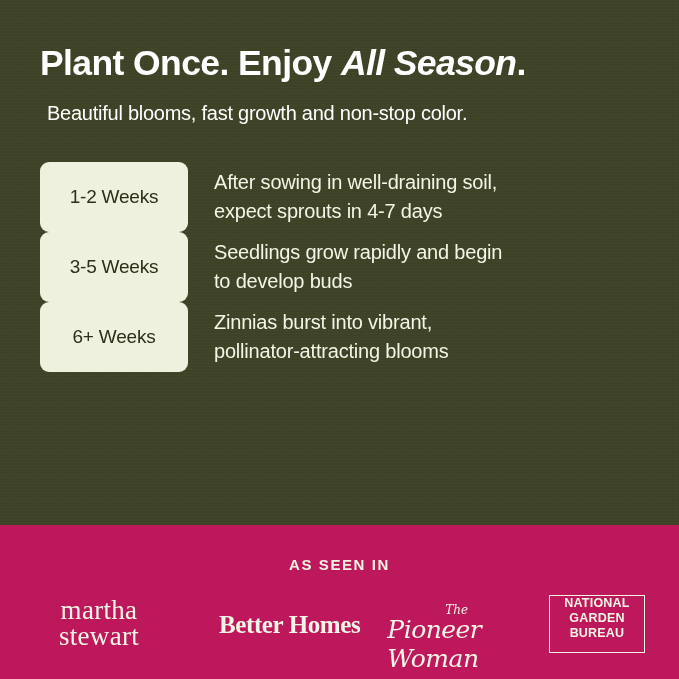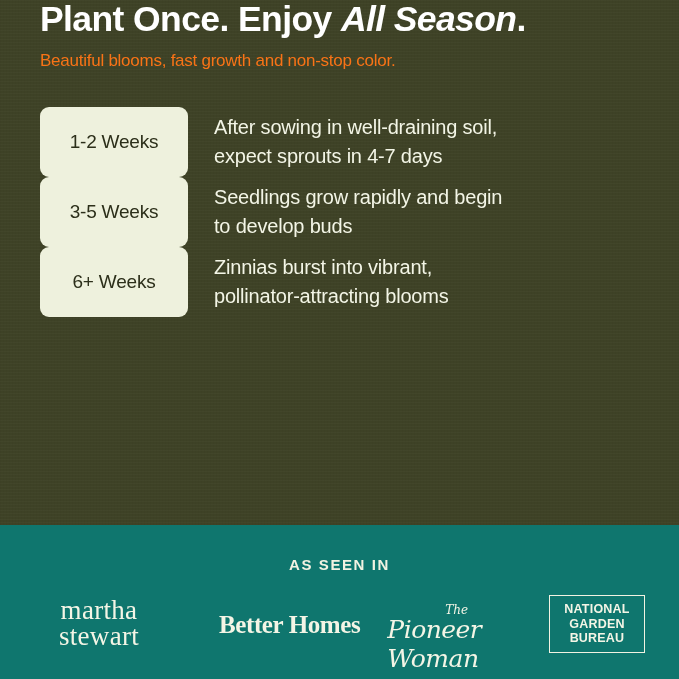--- a/index.html
+++ b/index.html
@@ -34,35 +34,36 @@
   }
   .top-panel {
     position: relative;
     z-index: 1;
     height: 525px;
     box-sizing: border-box;
     padding: 0 40px;
   }
   .headline {
     margin: 0;
+    padding-top: 44px;
     color: #ffffff;
     font-size: 35.5px;
     font-weight: bold;
     letter-spacing: -0.6px;
     line-height: 1.12;
     white-space: nowrap;
   }
   .headline .ital {
     font-style: italic;
   }
   .subhead {
-    margin: 0;
+    margin: 7px;
     padding-top: 10px;
-    color: #f97316;
-    font-size: 17px;
+    color: #ffffff;
+    font-size: 20px;
     font-weight: normal;
     letter-spacing: -0.25px;
     line-height: 1.25;
     white-space: nowrap;
   }
   .timeline {
     margin-top: 36px;
     display: flex;
     flex-direction: column;
   }
@@ -99,21 +100,21 @@
   }
   .tl-desc .l2 {
     display: block;
   }
 
   
   .band {
     position: relative;
     z-index: 1;
     flex: 1 1 auto;
-    background: #0f766e;
+    background: #be185d;
     display: flex;
     flex-direction: column;
     align-items: center;
   }
   .band-title {
     margin-top: 31px;
     color: #f2f3e2;
     font-size: 15px;
     font-weight: bold;
     letter-spacing: 1.6px;
@@ -176,21 +177,21 @@
     font-size: 25px;
     letter-spacing: -0.5px;
   }
   
   .logo-ngb {
     width: 96px;
     height: 58px;
     border: 1.5px solid #f2f3e2;
     box-sizing: border-box;
     flex-direction: column;
-    justify-content: center;
+    justify-content: flex-start;
     align-items: center;
   }
   .logo-ngb span {
     display: block;
     font-size: 12.5px;
     font-weight: bold;
     line-height: 1.18;
     letter-spacing: 0.2px;
     text-align: center;
   }

